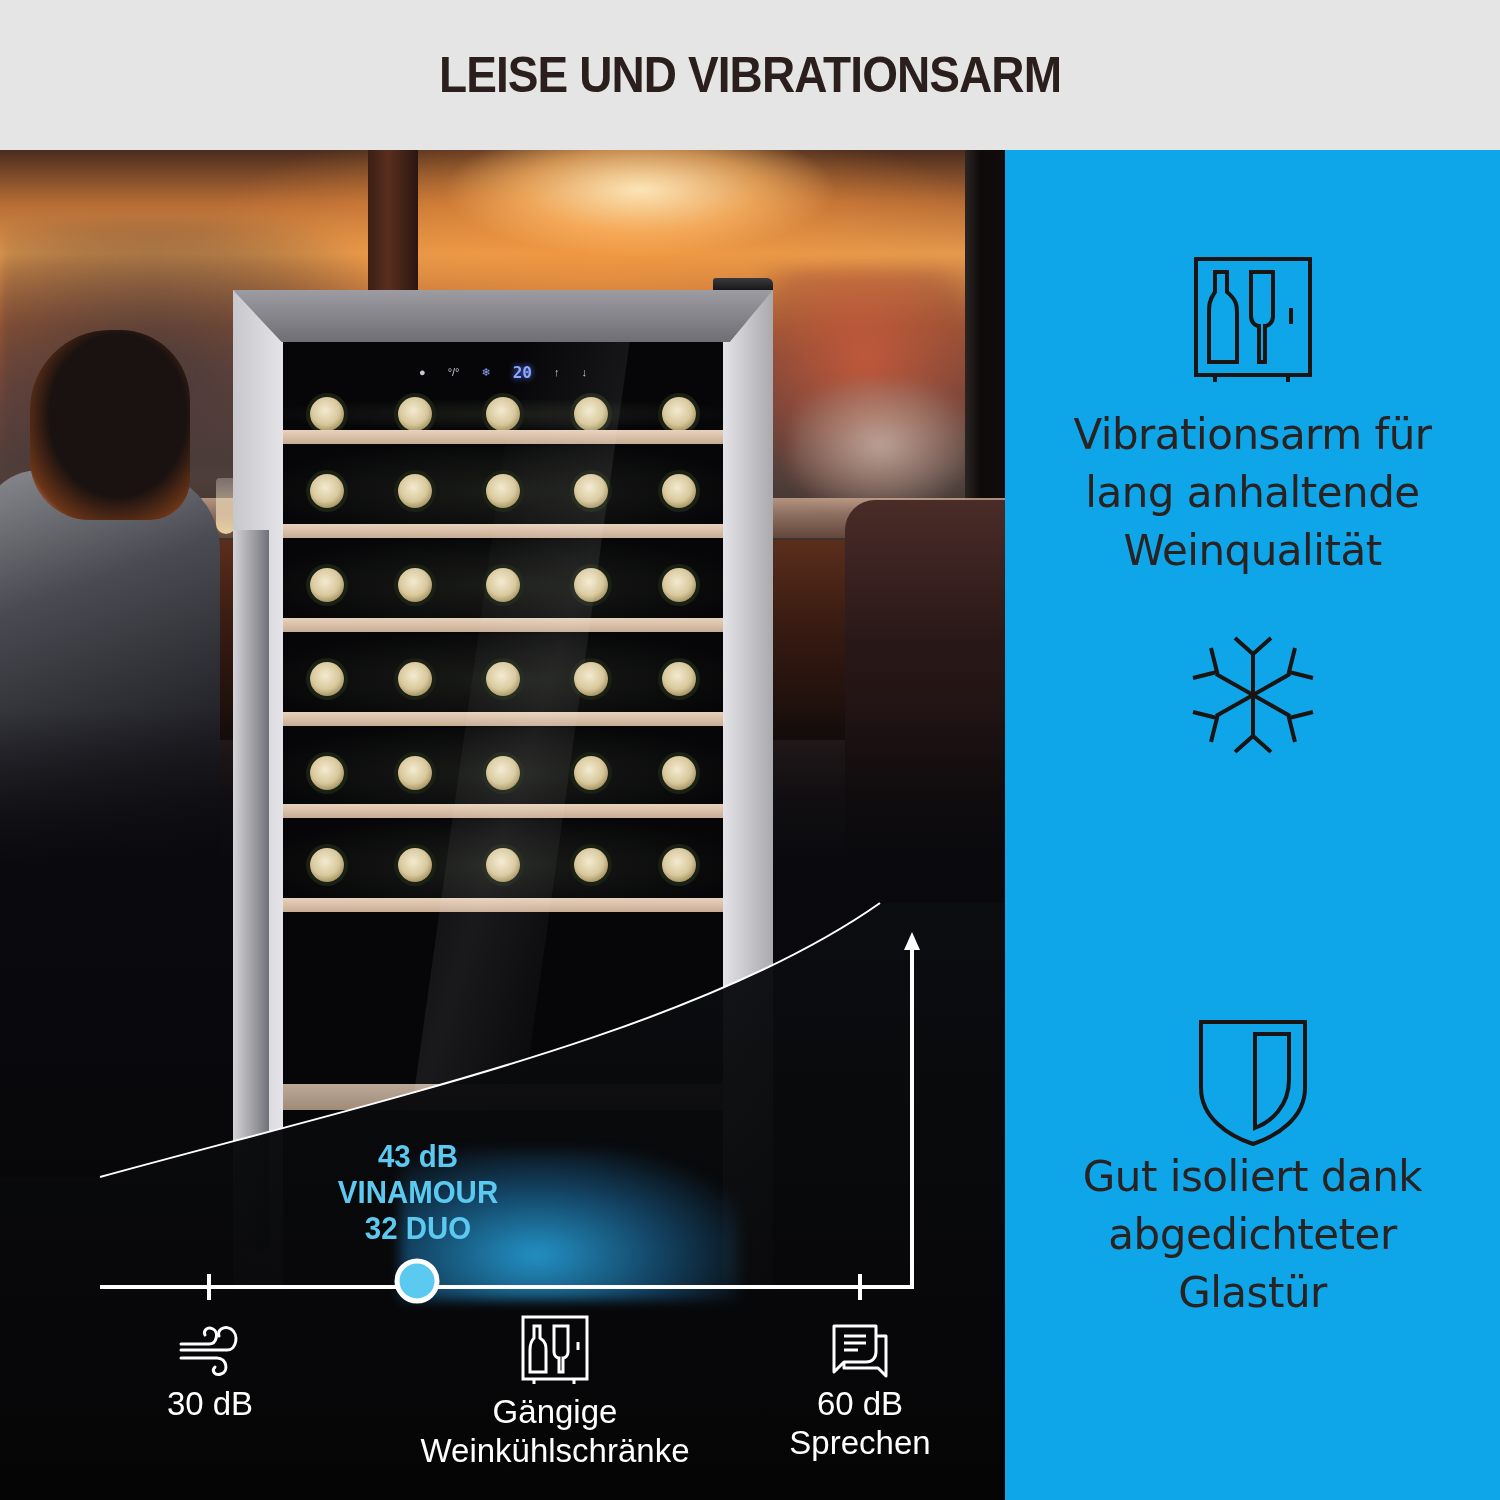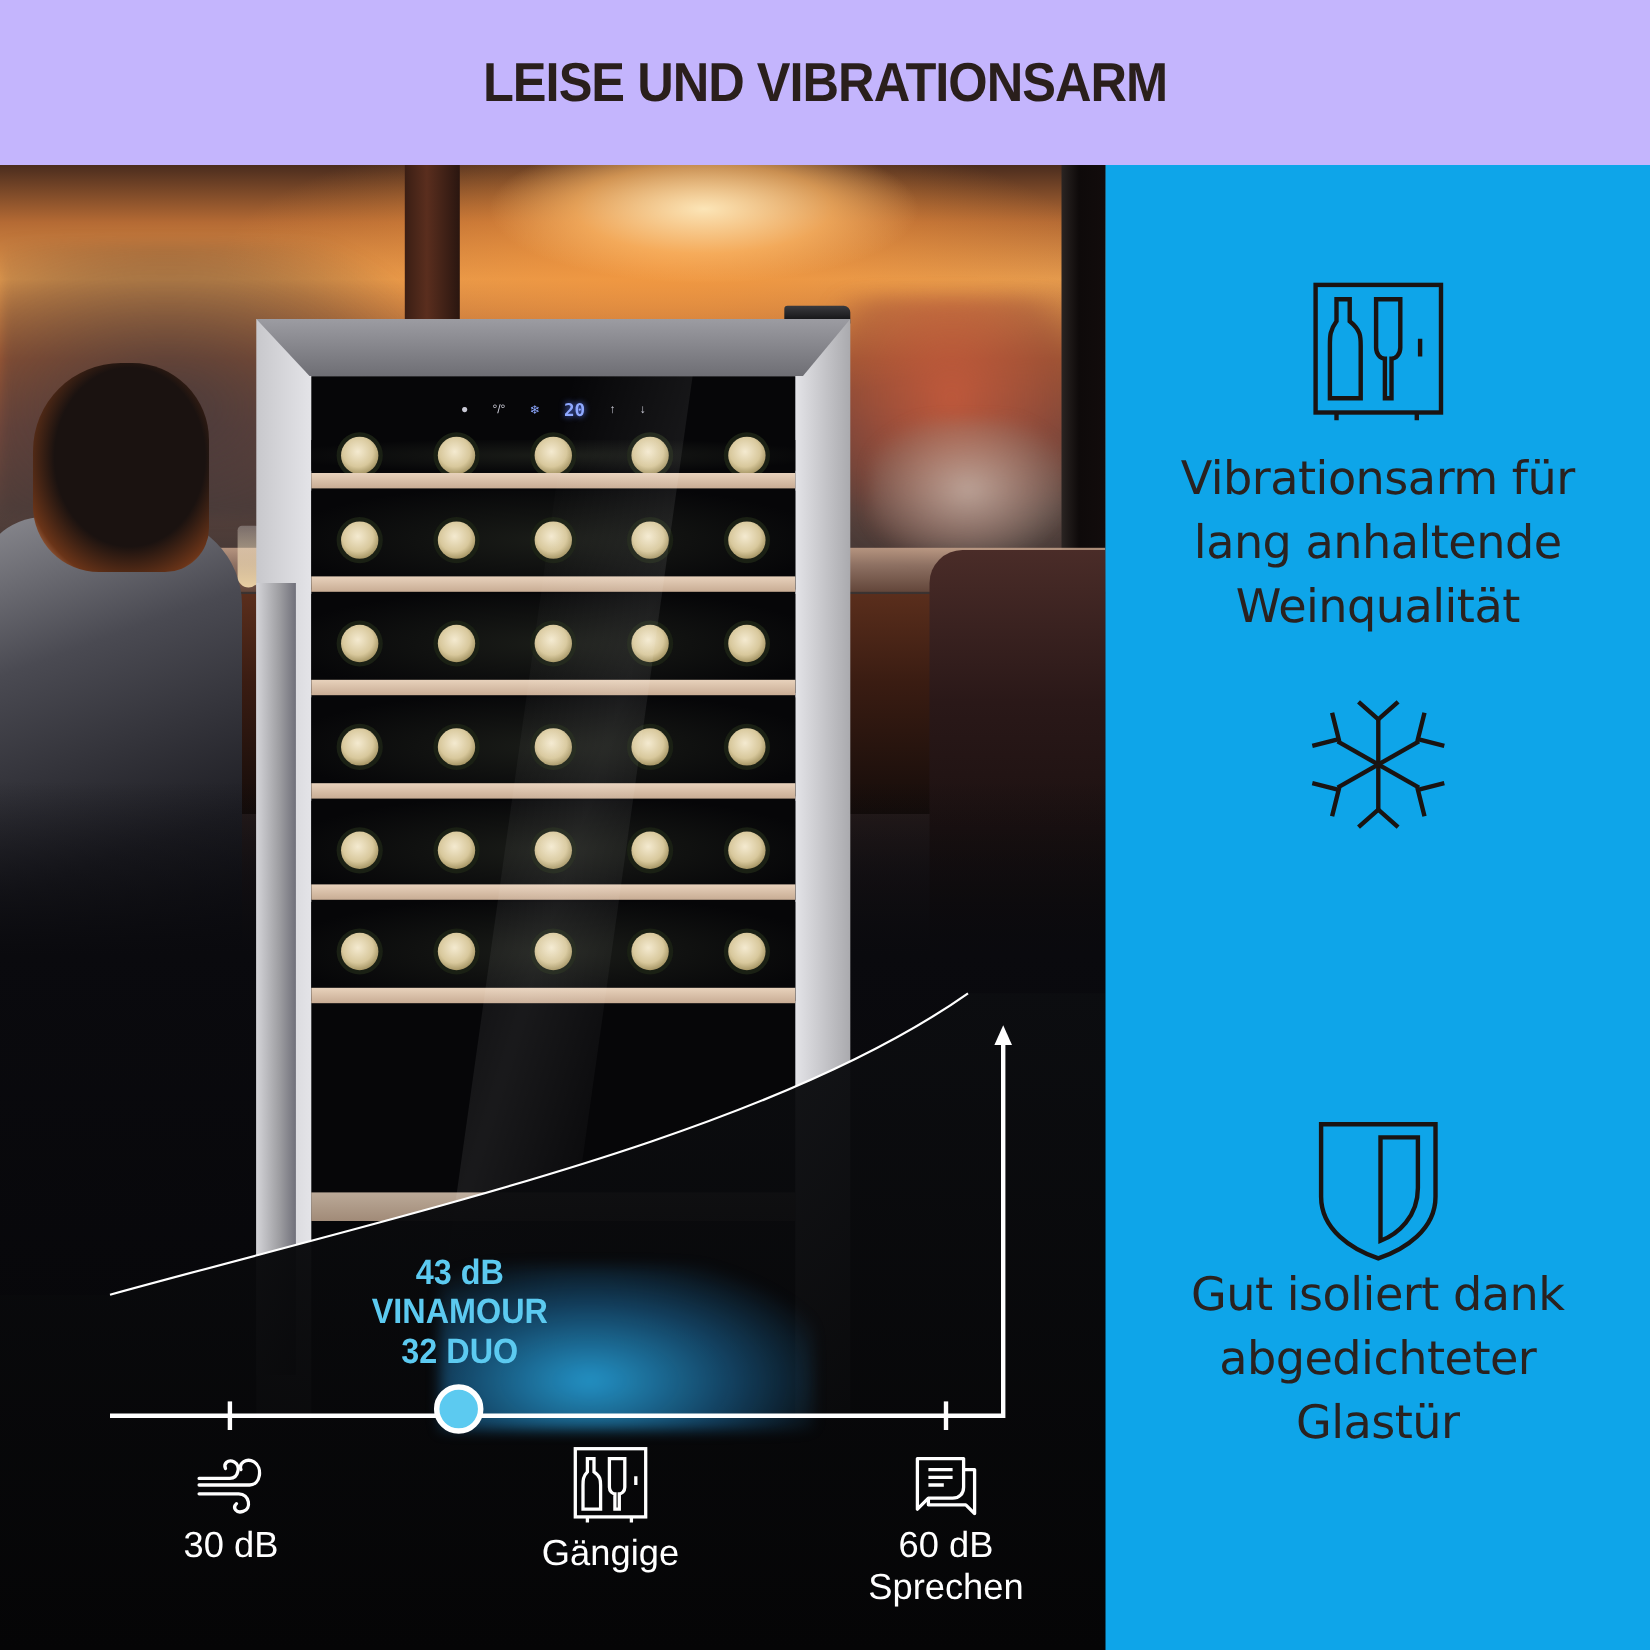--- a/index.html
+++ b/index.html
@@ -2,21 +2,21 @@
 <html><head>
 <meta charset="utf-8">
 <style>
   * { box-sizing: border-box; margin: 0; padding: 0; }
   html, body { width: 1500px; height: 1500px; overflow: hidden; background: #000; }
   body { position: relative; font-family: "Liberation Sans", sans-serif; }
 
   
   .header {
     position: absolute; left: 0; top: 0; width: 1500px; height: 150px;
-    background: #c4b5fd;
+    background: #e5e5e5;
     display: flex; align-items: center; justify-content: center;
   }
   .header h1 {
     font-family: "Liberation Sans", sans-serif;
     font-weight: 700; font-size: 50px; color: #2a1f1c;
     letter-spacing: -1px; transform: scaleX(0.92);
   }
 
   
   .photo {
@@ -310,20 +310,21 @@
           <g fill="none" stroke="#fff" stroke-width="3">
             <rect x="3" y="3" width="64" height="62"></rect>
             <path d="M14 12 H20 V24 C26 28 26 32 26 36 V58 H10 V36 C10 32 10 28 14 24 Z"></path>
             <path d="M34 12 H48 V38 C48 42 45 44 43 44 V58 H39 V44 C37 44 34 42 34 38 Z"></path>
             <line x1="58" y1="28" x2="58" y2="36"></line>
             <line x1="14" y1="65" x2="14" y2="70"></line>
             <line x1="54" y1="65" x2="54" y2="70"></line>
           </g>
         </svg>
         <div>Gängige</div>
+        <div>Weinkühlschränke</div>
       </div>
       <div class="axis-item" style="left:770px;width:180px;top:2px;">
         <svg class="icon" width="60" height="56" viewBox="0 0 60 56">
           <g fill="none" stroke="#fff" stroke-width="3" stroke-linejoin="round">
             <path d="M4 4 H46 V30 C46 36 42 40 36 40 H14 L4 50 Z"></path>
             <path d="M46 14 H56 V54 L48 46 H14 V40"></path>
             <line x1="14" y1="14" x2="36" y2="14"></line>
             <line x1="14" y1="21" x2="36" y2="21"></line>
             <line x1="14" y1="28" x2="28" y2="28"></line>
           </g>

